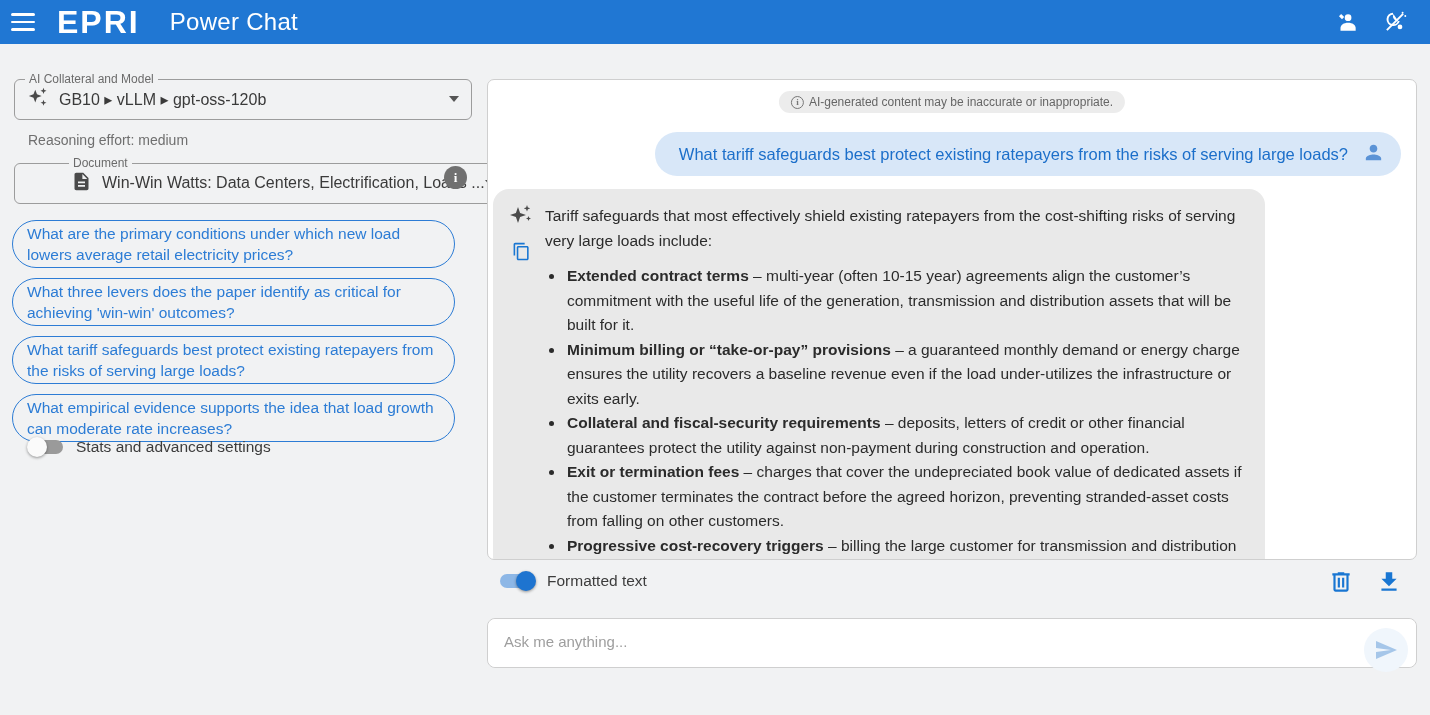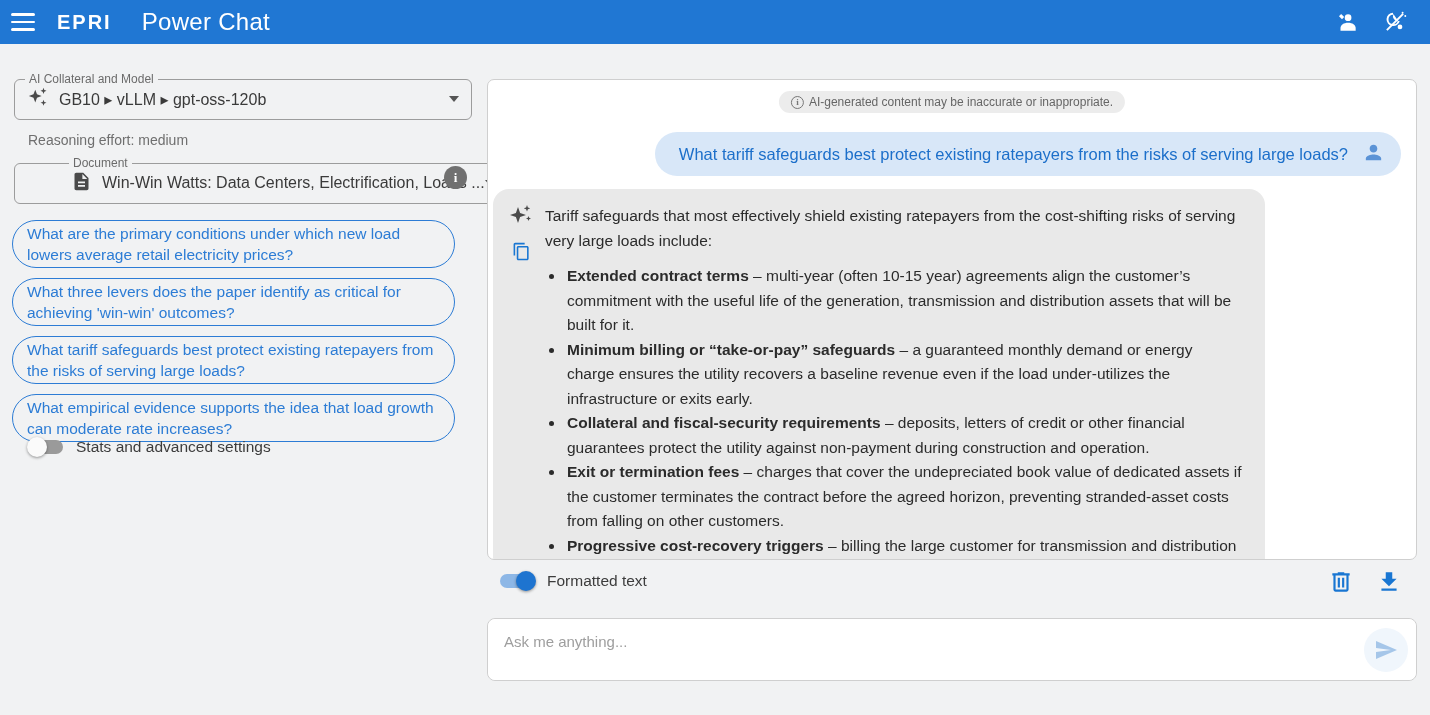--- a/index.html
+++ b/index.html
@@ -5,21 +5,21 @@
   * { margin:0; padding:0; box-sizing:border-box; }
   html,body { width:1430px; height:715px; overflow:hidden; }
   body { font-family:"Liberation Sans", sans-serif; background:#f1f2f3; position:relative; }
 
   
   .header { position:absolute; left:0; top:0; width:1430px; height:44px; background:#2077d3;
             display:flex; align-items:center; color:#fff; }
   .hamburger { width:24px; height:18px; margin-left:11px; display:flex; flex-direction:column;
                justify-content:space-between; cursor:pointer; }
   .hamburger span { display:block; height:2.6px; background:#fff; border-radius:2px; }
-  .logo { font-weight:800; font-size:20px; letter-spacing:2px; margin-left:22px; }
+  .logo { font-weight:800; font-size:32px; letter-spacing:2px; margin-left:22px; }
   .app-title { font-size:24px; font-weight:500; margin-left:30px; letter-spacing:.3px; }
   .header-icons { margin-left:auto; display:flex; gap:22px; margin-right:22px; }
   .hicon { width:26px; height:26px; cursor:pointer; display:flex; align-items:center; justify-content:center; }
 
   
   .fieldset { position:absolute; border:1px solid #9c9c9c; border-radius:6px; background:transparent; }
   .fieldset legend { font-size:12px; color:#6b6b6b; margin-left:10px; padding:0 4px; }
   .fs-row { display:flex; align-items:center; height:30px; padding:0 12px 4px 12px; }
   .fs-value { font-size:16px; color:#3a3a3a; margin-left:10px; white-space:nowrap; overflow:hidden; }
   .caret { width:0; height:0; border-left:5px solid transparent; border-right:5px solid transparent;
@@ -68,21 +68,21 @@
   .ai-text .intro { margin-bottom:11px; }
   .ai-text ul { list-style:disc; padding-left:20px; }
   .ai-text li { padding-left:2px; }
   .ai-text b { font-weight:bold; }
 
   
   .fmt-row { left:500px; top:572px; }
   .footer-icons { position:absolute; top:569px; left:1328px; display:flex; gap:22px; }
   .ficon { width:26px; height:26px; cursor:pointer; }
 
-  .input-box { position:absolute; left:487px; top:618px; width:930px; height:63px; background:#fff;
+  .input-box { position:absolute; left:487px; top:618px; width:930px; height:50px; background:#fff;
                border:1px solid #cfcfcf; border-radius:8px; }
   .input-box textarea { width:100%; height:100%; border:none; outline:none; resize:none;
                         font-family:"Liberation Sans", sans-serif; font-size:15px; color:#333;
                         padding:14px 70px 10px 16px; border-radius:8px; }
   .input-box textarea::placeholder { color:#9e9e9e; }
   .send-btn { position:absolute; right:8px; top:9px; width:44px; height:44px; border-radius:50%;
               background:#f0f6fc; display:flex; align-items:center; justify-content:center; cursor:pointer; }
 </style>
 </head>
 <body>
@@ -196,21 +196,21 @@
           <path d="M16 1H4c-1.1 0-2 .9-2 2v14h2V3h12V1zm3 4H8c-1.1 0-2 .9-2 2v14c0 1.1.9 2 2 2h11c1.1 0 2-.9 2-2V7c0-1.1-.9-2-2-2zm0 16H8V7h11v14z"></path>
         </svg>
       </span>
     </div>
     <div class="ai-text">
       <p class="intro">Tariff safeguards that most effectively shield existing ratepayers from the cost-shifting risks of serving very large loads include:</p>
       <ul>
 
           <li><b>Extended contract terms</b> <span>– multi-year (often 10-15 year) agreements align the customer’s commitment with the useful life of the generation, transmission and distribution assets that will be built for it.</span></li>
 
-          <li><b>Minimum billing or “take-or-pay” safeguards</b> <span>– a guaranteed monthly demand or energy charge ensures the utility recovers a baseline revenue even if the load under-utilizes the infrastructure or exits early.</span></li>
+          <li><b>Minimum billing or “take-or-pay” provisions</b> <span>– a guaranteed monthly demand or energy charge ensures the utility recovers a baseline revenue even if the load under-utilizes the infrastructure or exits early.</span></li>
 
           <li><b>Collateral and fiscal-security requirements</b> <span>– deposits, letters of credit or other financial guarantees protect the utility against non-payment during construction and operation.</span></li>
 
           <li><b>Exit or termination fees</b> <span>– charges that cover the undepreciated book value of dedicated assets if the customer terminates the contract before the agreed horizon, preventing stranded-asset costs from falling on other customers.</span></li>
 
           <li><b>Progressive cost-recovery triggers</b> <span>– billing the large customer for transmission and distribution upgrades as they are constructed, rather than retroactively, so that incremental costs are matched to the customer that caused them.</span></li>
 
         </ul>
     </div>
   </div>

